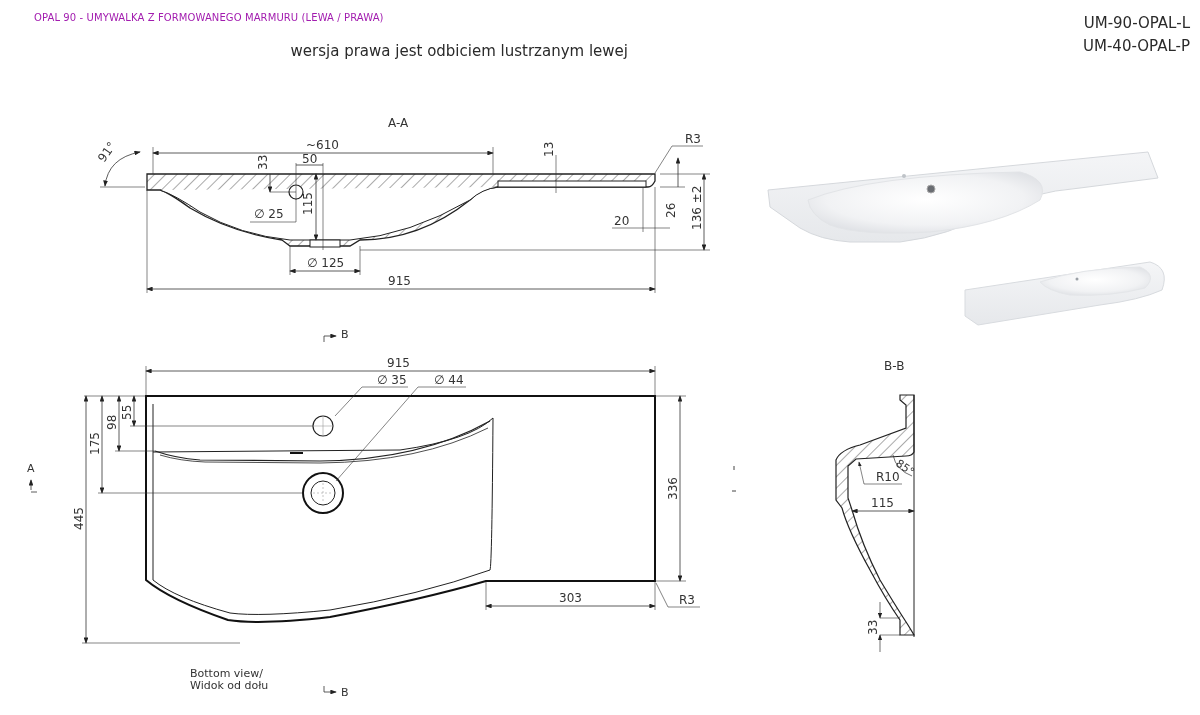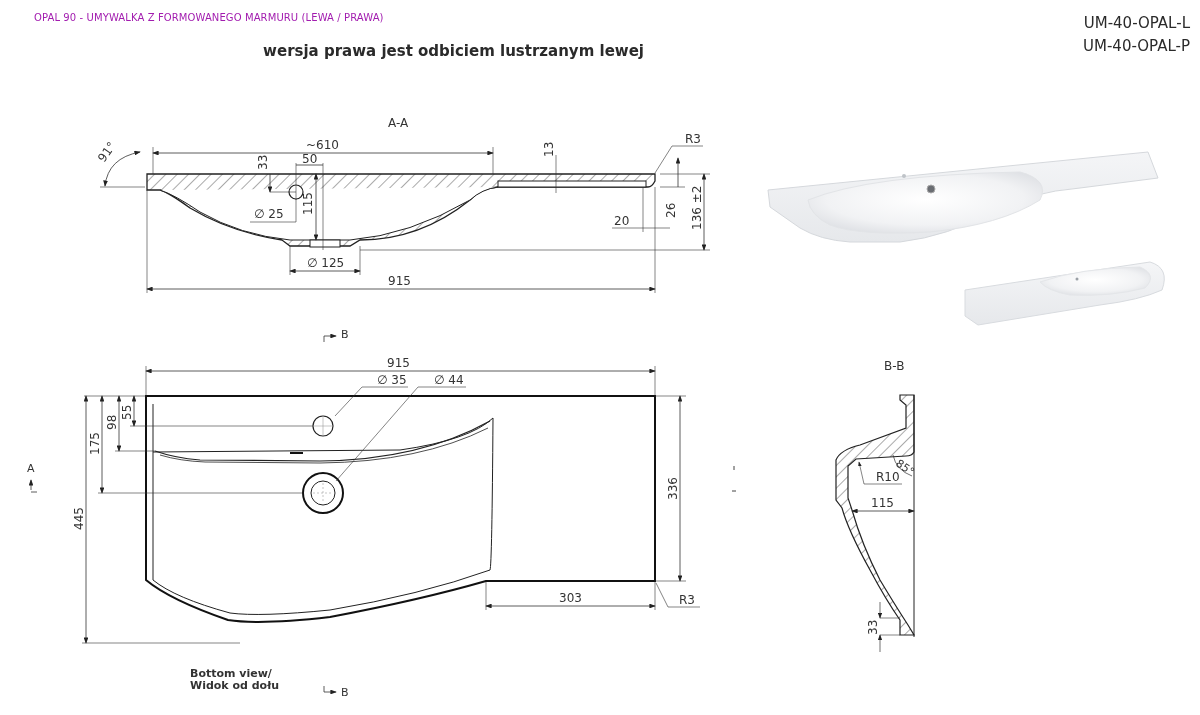--- a/index.html
+++ b/index.html
@@ -1,31 +1,31 @@
 <!DOCTYPE html>
 <html><head>
 <meta charset="utf-8">
 <style>
   html, body { margin:0; padding:0; background:#ffffff; }
   body { width:1200px; height:715px; position:relative; overflow:hidden; font-family:"DejaVu Sans", sans-serif; color:#2b2b2b; }
   .title { position:absolute; left:34px; top:12px; font-size:10px; letter-spacing:0.1px; color:#a21caf; }
-  .subtitle { position:absolute; right:556px; top:42px; font-size:15px; color:#2a2a2a; text-align:left;font-weight:bold; }
+  .subtitle { position:absolute; right:572px; top:42px; font-size:15px; color:#2a2a2a; text-align:left; }
   .codes { position:absolute; right:10px; top:12px; font-size:15px; line-height:23px; text-align:right; color:#2a2a2a; }
   svg { position:absolute; left:0; top:0; }
   .dim { font-family:"DejaVu Sans", sans-serif; font-size:12px; fill:#333; }
   .lbl { font-family:"DejaVu Sans", sans-serif; font-size:11px; fill:#333; }
-  .note { position:absolute; left:190px; top:668px; font-size:11px; line-height:12px; color:#333;font-weight:bold; }
+  .note { position:absolute; left:190px; top:668px; font-size:11px; line-height:12px; color:#333; }
 </style>
 </head>
 <body>
 
 <div class="title">OPAL 90  - UMYWALKA Z FORMOWANEGO MARMURU (LEWA / PRAWA)</div>
 <div class="subtitle">wersja prawa jest odbiciem lustrzanym lewej</div>
 <div class="codes">
-  <div>UM-40-OPAL-L</div>
+  <div>UM-90-OPAL-L</div>
   <div>UM-40-OPAL-P</div>
 </div>
 
 <svg width="1200" height="715" viewBox="0 0 1200 715">
   <defs>
     <pattern id="hatch" width="8" height="8" patternUnits="userSpaceOnUse" patternTransform="rotate(45)">
       <line x1="0" y1="0" x2="0" y2="8" stroke="#555" stroke-width="1"></line>
     </pattern>
     <marker id="arr" markerWidth="8" markerHeight="6" refX="7" refY="3" orient="auto-start-reverse">
       <path d="M0,0 L8,3 L0,6 z" fill="#222"></path>

